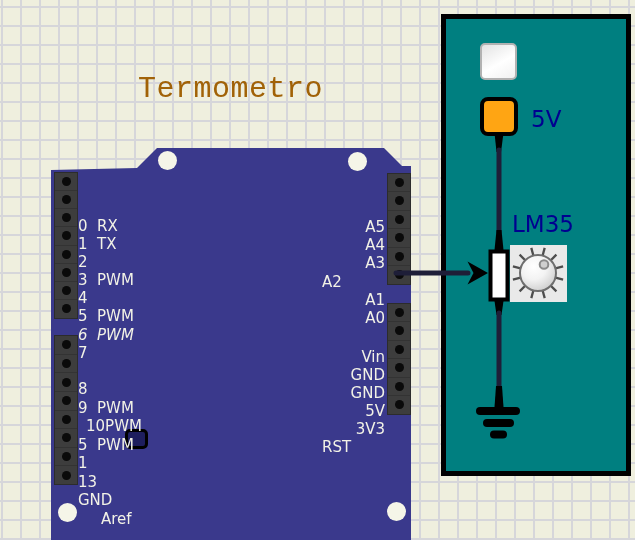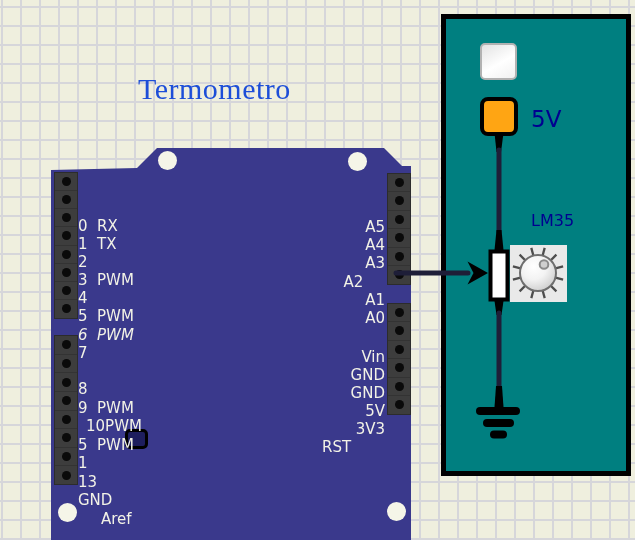--- a/index.html
+++ b/index.html
@@ -8,22 +8,22 @@
     font-family:"DejaVu Sans",sans-serif;
     background-color:#efefde;
     background-image:
       linear-gradient(#d6d6da 2px, transparent 2px),
       linear-gradient(90deg,#d6d6da 2px, transparent 2px);
     background-size:19px 19px,19px 19px;
     background-position:0 6px,1px 0;
   }
   .title{
     position:absolute;left:138px;top:72px;
-    font-family:Liberation Serif, serif;
-    font-size:30px;letter-spacing:.5px;color:#1d4ed8;white-space:nowrap;
+    font-family:Liberation Mono, monospace;
+    font-size:30px;letter-spacing:.5px;color:#a16207;white-space:nowrap;
   }
   .board{
     position:absolute;left:51px;top:148px;width:360px;height:392px;
     background:#3a398c;
     clip-path:polygon(0 22px,86px 20px,106px 0,333px 0,351px 18px,360px 18px,360px 392px,0 392px);
   }
   .hole{position:absolute;width:19px;height:19px;border-radius:50%;background:#f5f5e8;}
   .led13{
     position:absolute;left:74px;top:281px;width:17px;height:14px;
     background:#1e1e5e;border:3px solid #000;border-radius:5px;
@@ -47,21 +47,21 @@
   .sq-white{
     left:34px;top:24px;width:33px;height:33px;border:2px solid #b2b2b2;border-radius:5px;
     background:linear-gradient(150deg,#e3e3e3 0%,#ffffff 55%,#f1f1f1 100%);
   }
   .sq-orange{
     left:34px;top:78px;width:30px;height:31px;border:4px solid #000;border-radius:8px;
     background:#ffa513;
   }
   .navy-lbl{color:#000090;white-space:nowrap;}
   .lbl-5v{left:85px;top:87px;font-size:23px;}
-  .lbl-lm35{left:66px;top:192px;font-size:16px;margin-left:19px;}
+  .lbl-lm35{left:66px;top:192px;font-size:23px;}
   .sensor{left:64px;top:226px;width:57px;height:57px;background:#e9e9e9;}
   #wires{position:absolute;left:0;top:0;z-index:5;pointer-events:none;}
 </style>
 </head>
 <body>
 
 <div class="title">Termometro</div>
 
 <div class="board">
   <div class="hole" style="left:107px;top:3px"></div>
@@ -156,21 +156,21 @@
       <div class="socket">
         <span class="pinhole"></span>
       </div>
       <div class="socket">
         <span class="pinhole"></span>
       </div>
     </div>
     <div class="plabel" style="left: 322px; top: 173.7px; width: 63px; text-align: right;">A5</div>
     <div class="plabel" style="left: 322px; top: 192px; width: 63px; text-align: right;">A4</div>
     <div class="plabel" style="left: 322px; top: 210.2px; width: 63px; text-align: right;">A3</div>
-    <div class="plabel" style="left: 322px; top: 228.5px; width: 63px; text-align: center;">A2</div>
+    <div class="plabel" style="left: 322px; top: 228.5px; width: 63px; text-align: left;">A2</div>
     <div class="plabel" style="left: 322px; top: 246.8px; width: 63px; text-align: right;">A1</div>
     <div class="plabel" style="left: 322px; top: 265px; width: 63px; text-align: right;">A0</div>
     <div class="strip" style="left: 388px; top: 303.6px; height: 110px;">
       <div class="socket">
         <span class="pinhole"></span>
       </div>
       <div class="socket">
         <span class="pinhole"></span>
       </div>
       <div class="socket">

